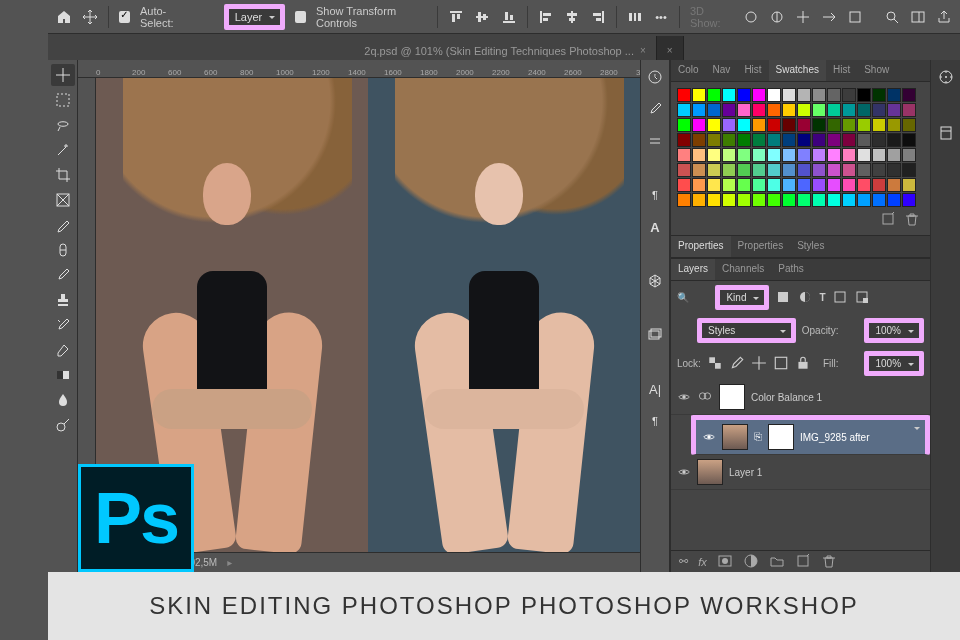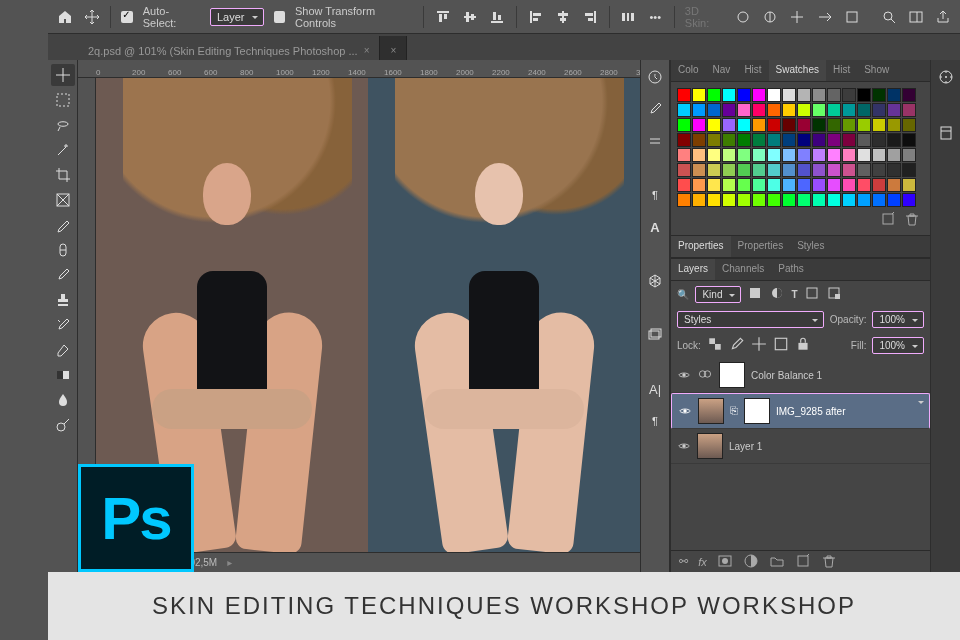--- a/index.html
+++ b/index.html
@@ -5,27 +5,27 @@
 * { margin: 0; padding: 0; box-sizing: border-box; font-family: -apple-system, "Segoe UI", Arial, sans-serif; }
 body { background: #535353; width: 960px; height: 640px; overflow: hidden; font-size: 11px; color: #ccc; }
 .app { display: flex; flex-direction: column; height: 100%; padding-left: 48px; }
 
 
 .optbar { height: 34px; background: #535353; display: flex; align-items: center; padding: 0 8px; gap: 10px; border-bottom: 1px solid #2d2d2d; font-size: 11px; }
 .optbar .ico { width: 18px; height: 18px; display: inline-flex; align-items: center; justify-content: center; color: #ddd; cursor: pointer; }
 .optbar .sep { width: 1px; height: 22px; background: #3a3a3a; }
 .chk { width: 12px; height: 12px; background: #ddd; display: inline-block; border-radius: 2px; position: relative; }
 .chk.on::after { content: "✓"; position: absolute; color: #000; font-size: 10px; left: 1px; top: -2px; }
-.sel { background: #3a3a3a; border: 1px solid #f0abfc; padding: 2px 18px 2px 6px; border-radius: 2px; position: relative; color: #ddd; cursor: pointer; }
+.sel { background: #3a3a3a; border: 5px solid #f0abfc; padding: 2px 18px 2px 6px; border-radius: 2px; position: relative; color: #ddd; cursor: pointer; margin-left: 20px; }
 .sel::after { content: ""; position: absolute; right: 5px; top: 7px; border: 3px solid transparent; border-top-color: #ccc; }
 .spacer { flex: 1; }
 .dim { color: #777; }
 
 
-.tabs { height: 26px; background: #434343; display: flex; align-items: end; padding: 0 0 0 30px; gap: 0; font-size: 11px; }
+.tabs { height: 26px; background: #434343; display: flex; align-items: end; padding: 0 0 0 30px; gap: 0; font-size: 11px; justify-content: center; }
 .tab { height: 24px; padding: 5px 10px 0 10px; background: #2f2f2f; color: #bbb; border-right: 1px solid #222; display: flex; align-items: center; gap: 6px; cursor: pointer; }
 .tab.inactive { background: #434343; color: #999; }
 .tab .x { font-size: 10px; color: #888; }
 
 
 .main { flex: 1; display: flex; min-height: 0; }
 .toolcol { width: 30px; background: #535353; border-right: 1px solid #2d2d2d; display: flex; flex-direction: column; align-items: center; padding-top: 4px; gap: 3px; }
 .toolbtn { width: 24px; height: 22px; display: flex; align-items: center; justify-content: center; color: #ddd; border-radius: 2px; cursor: pointer; }
 .toolbtn.on { background: #3a3a3a; }
 .ruler-h { height: 18px; background: #535353; border-bottom: 1px solid #2d2d2d; color: #aaa; font-size: 8px; display: flex; align-items: end; padding-left: 18px; overflow: hidden; }
@@ -77,21 +77,21 @@
 .thumb { width: 26px; height: 26px; background: #777; border: 1px solid #222; }
 .thumb.white { background: #fff; }
 .thumb.img { background: linear-gradient(#caa184,#6d5a52); }
 .lname { flex: 1; }
 .lfoot { height: 22px; display: flex; align-items: center; gap: 10px; padding: 0 8px; border-top: 1px solid #2a2a2a; color: #aaa; font-size: 11px; }
 
 .far-right { width: 30px; background: #3b3b3b; display: flex; flex-direction: column; align-items: center; padding-top: 6px; gap: 10px; border-left: 1px solid #2d2d2d; }
 
 
 .psbadge { position: absolute; left: 0; bottom: 0; width: 116px; height: 108px; background: #001d26; border: 3px solid #00c8ff; display: flex; align-items: center; justify-content: center; }
-.psbadge span { font-family: Arial, sans-serif; font-weight: 700; font-size: 60px; color: #00c8ff; letter-spacing: -2px; }
+.psbadge span { font-family: Arial, sans-serif; font-weight: 700; font-size: 72px; color: #00c8ff; letter-spacing: -2px; }
 
 
 .banner { height: 68px; background: #e4e4e4; display: flex; align-items: center; justify-content: center; font-size: 24px; letter-spacing: 2px; color: #333; font-weight: 300; }
 
 svg { width: 16px; height: 16px; }
 </style>
 </head>
 <body>
 
 <div class="app">
@@ -160,21 +160,21 @@
     <span class="sep"></span>
     <span class="ico">
         <svg viewBox="0 0 16 16">
           <rect fill="currentColor" x="2" y="4" width="3" height="8"></rect>
           <rect fill="currentColor" x="7" y="4" width="2" height="8"></rect>
           <rect fill="currentColor" x="11" y="4" width="3" height="8"></rect>
         </svg>
       </span>
     <span class="ico">•••</span>
     <span class="sep"></span>
-    <span class="dim">3D Skin:</span>
+    <span class="dim">3D Show:</span>
     <span class="ico dim">
         <svg viewBox="0 0 16 16">
           <circle stroke="currentColor" fill="none" cx="8" cy="8" r="5"></circle>
         </svg>
       </span>
     <span class="ico dim">
         <svg viewBox="0 0 16 16">
           <circle stroke="currentColor" fill="none" cx="8" cy="8" r="5"></circle>
           <path stroke="currentColor" d="M8 3v10"></path>
         </svg>
@@ -695,15 +695,15 @@
           <svg viewBox="0 0 16 16">
             <rect stroke="currentColor" fill="none" x="3" y="2" width="10" height="12"></rect>
             <path stroke="currentColor" d="M3 6h10"></path>
           </svg>
         </div>
     </div>
 
   </div>
 
   <div class="banner">
-      <span>SKIN EDITING TECHNIQUES WORKSHOP WORKSHOP</span>
+      <span>SKIN EDITING PHOTOSHOP PHOTOSHOP WORKSHOP</span>
     </div>
 </div>
 
 </body></html>

